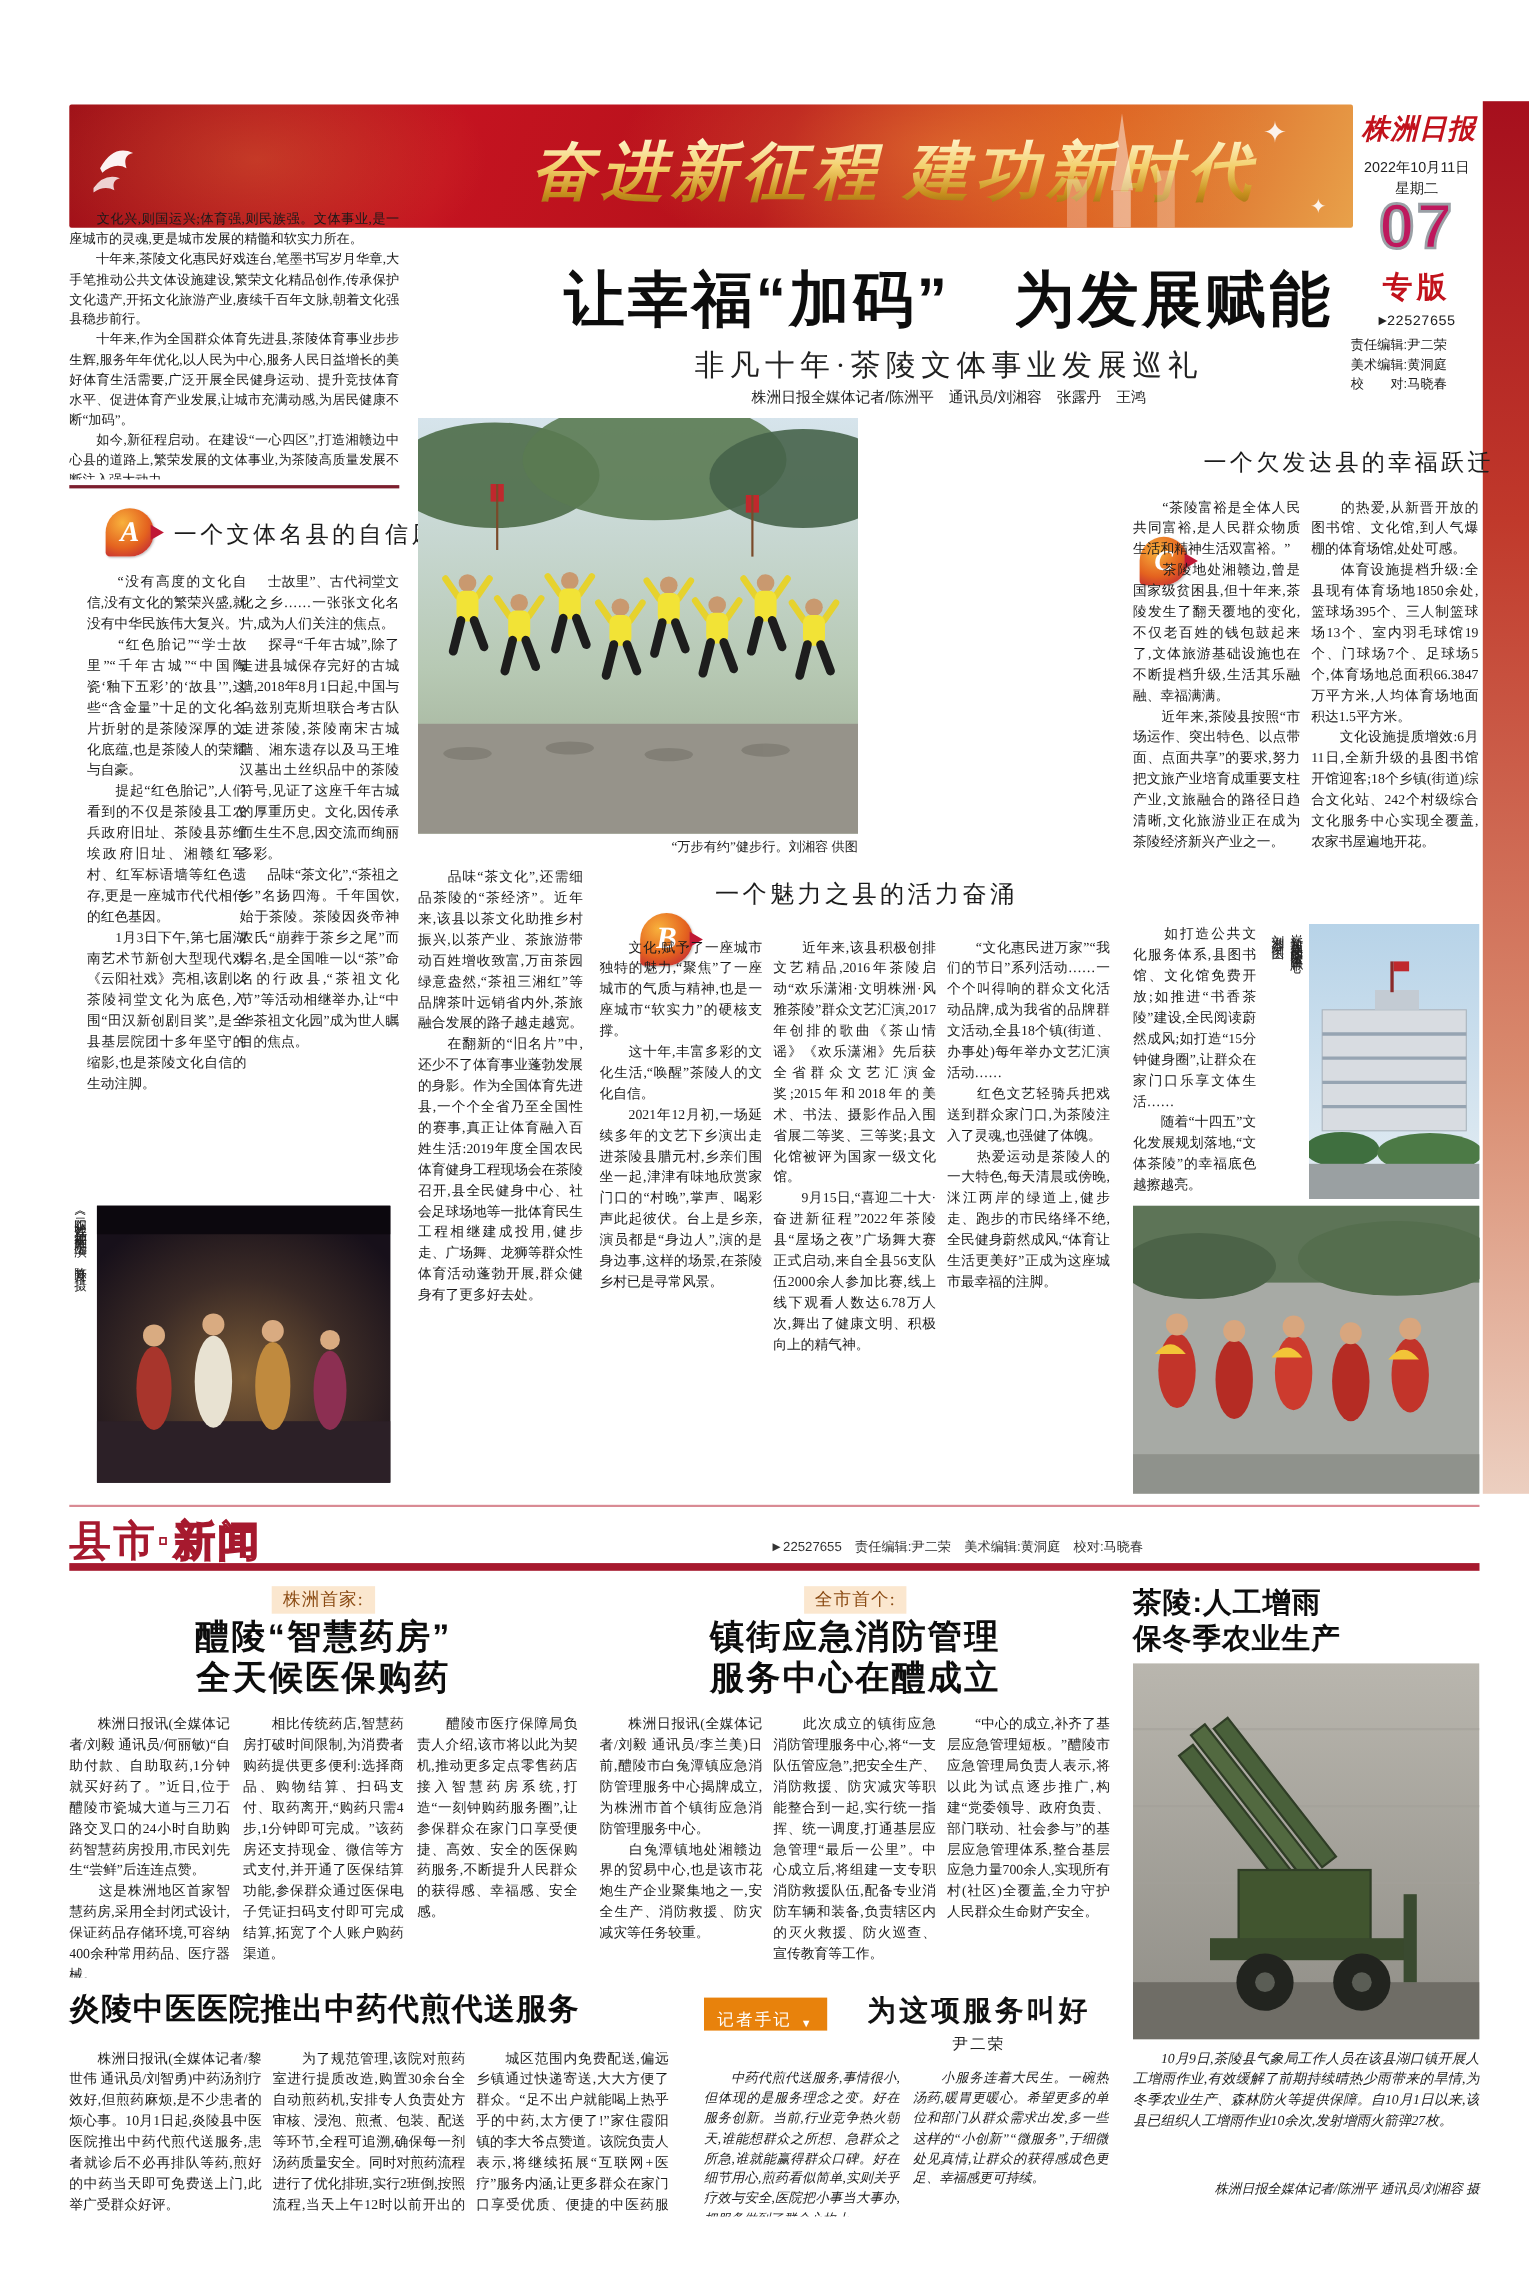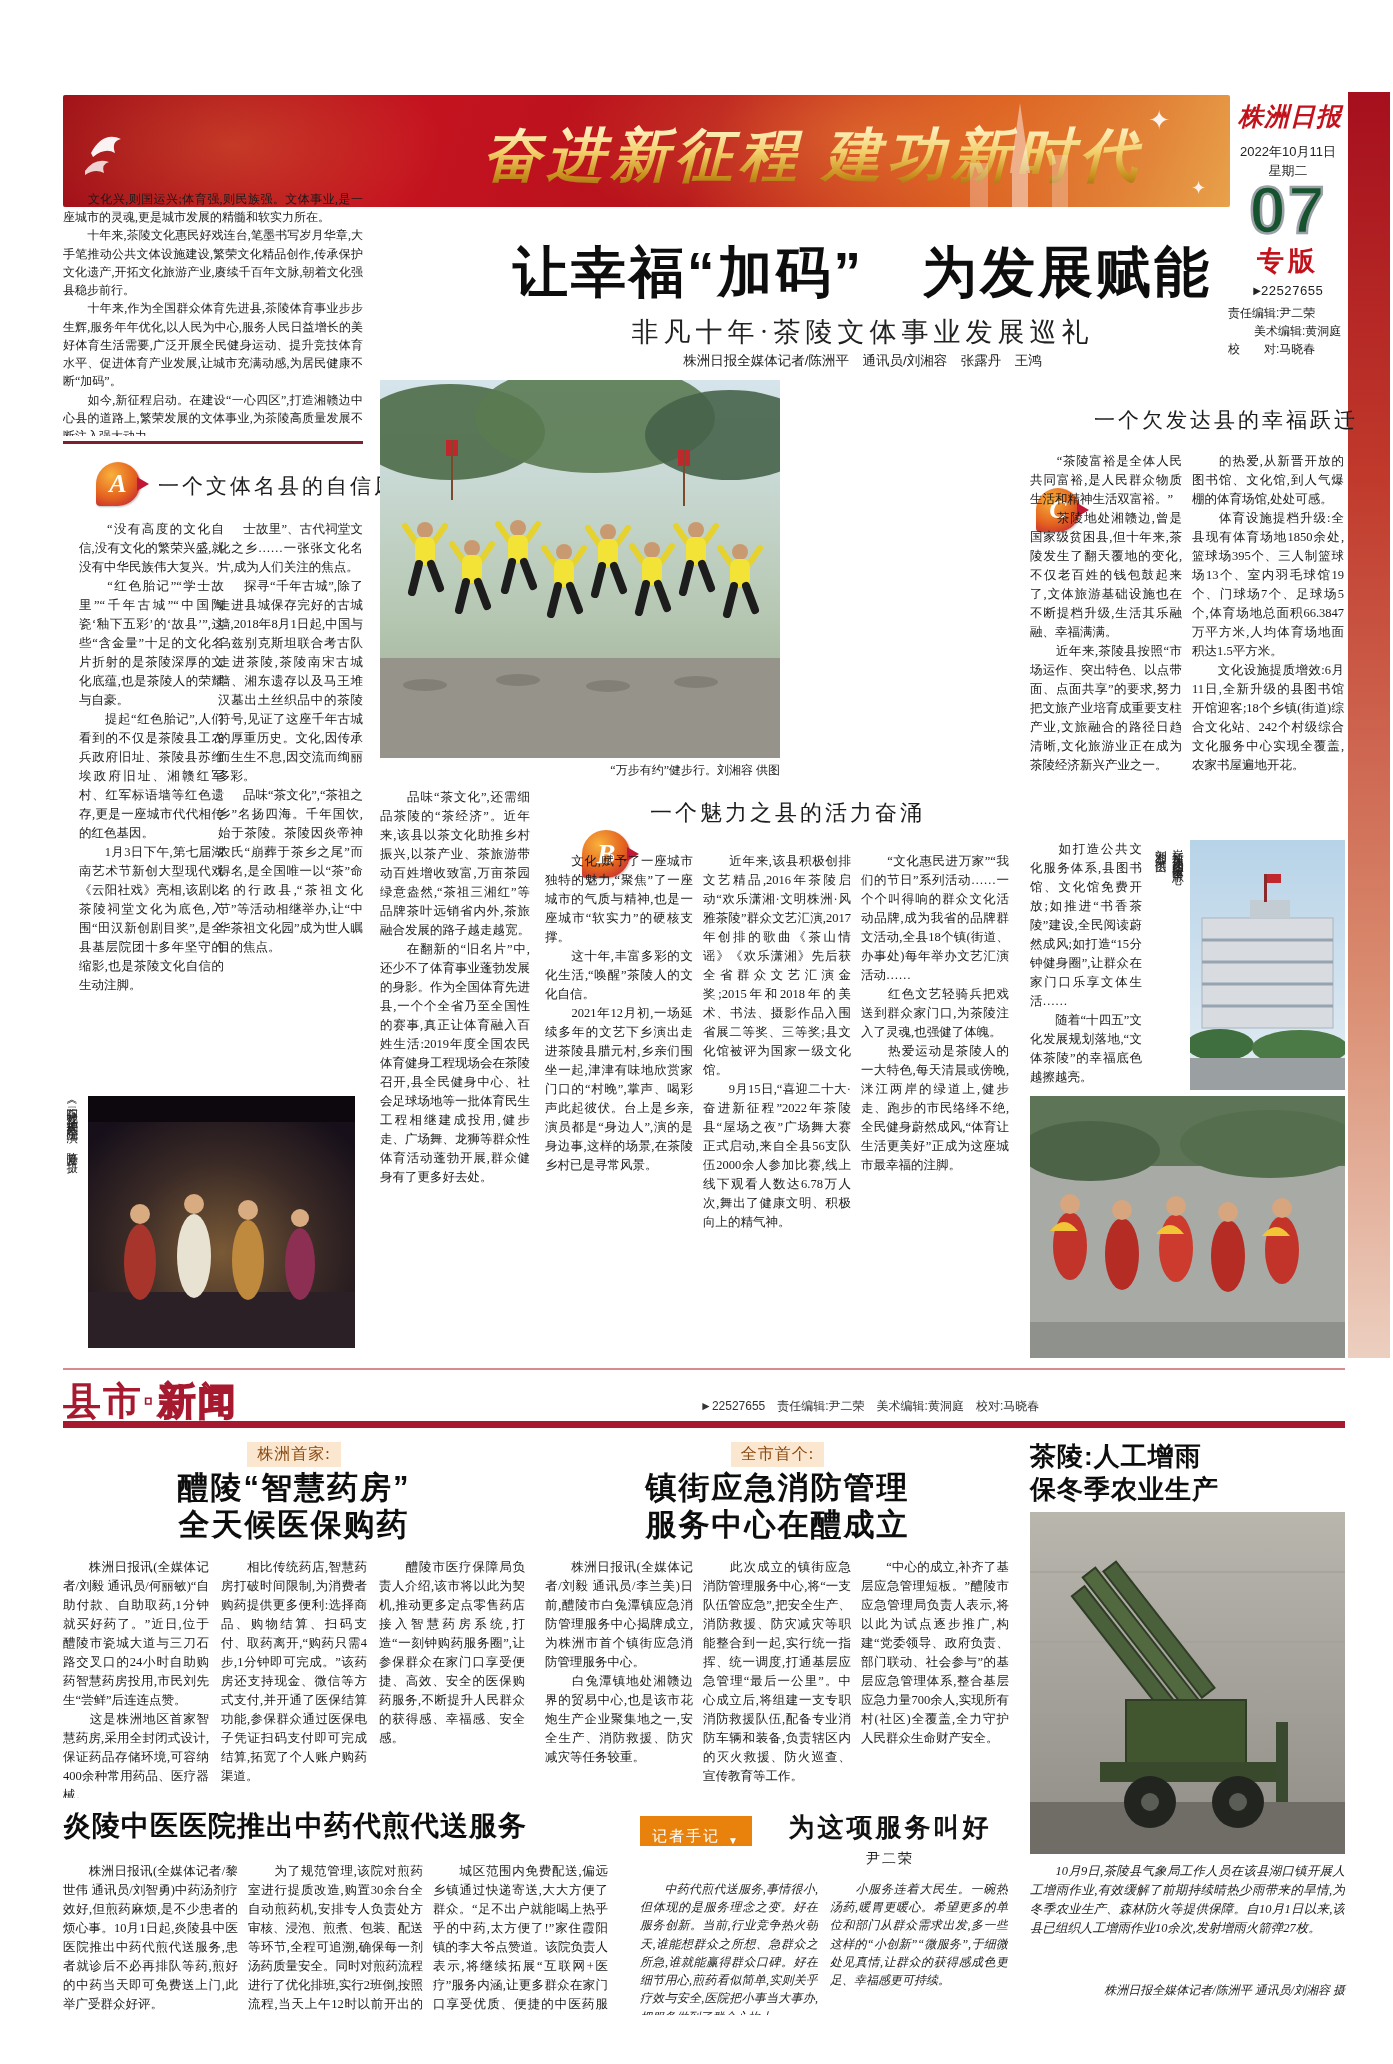--- a/index.html
+++ b/index.html
@@ -13,21 +13,21 @@
 .banner .swirl{position:absolute;border-radius:50%;opacity:.25;background:radial-gradient(closest-side,#ffb347,transparent);}
 .slogan{font-family:"Liberation Serif","DejaVu Serif",serif;font-weight:900;font-size:58px;
   letter-spacing:6px;font-style:italic;
   background:linear-gradient(#fff6cf 10%,#f3cf6b 45%,#c8901e 75%,#8a5e0e 100%);
   -webkit-background-clip:text;background-clip:text;color:#e9bf4f;-webkit-text-fill-color:transparent;
   text-shadow:0 0 1px rgba(120,60,0,.0);}
 .sparkle{color:#fff;opacity:.9;}
 .masthead-logo{color:#c2121c;font-weight:900;font-style:italic;font-size:25px;letter-spacing:1px;
   font-family:"Liberation Serif","DejaVu Serif",serif;}
 .mast-small{font-size:13px;color:#222;font-family:"Liberation Sans","DejaVu Sans",sans-serif;}
-.page-no{font-size:66px;font-weight:700;color:#14532d;-webkit-text-stroke:2.5px #9aa0a6;
+.page-no{font-size:58px;font-weight:700;color:#be185d;-webkit-text-stroke:2.5px #9aa0a6;
   font-family:"Liberation Sans","DejaVu Sans",sans-serif;letter-spacing:2px;}
 .edition{color:#c2121c;font-size:27px;font-weight:900;letter-spacing:4px;
   font-family:"Liberation Sans","DejaVu Sans",sans-serif;}
 .ed-line{font-size:12px;color:#222;line-height:1.5;font-family:"Liberation Sans","DejaVu Sans",sans-serif;}
 .headline{font-size:55px;font-weight:900;letter-spacing:3px;color:#0d0d0d;text-align:center;
   font-family:"Liberation Sans","DejaVu Sans",sans-serif;}
 .subhead{font-size:27px;letter-spacing:5px;color:#222;text-align:center;
   font-family:"Liberation Serif","DejaVu Serif",serif;}
 .byline{font-size:13.5px;color:#222;text-align:center;font-family:"Liberation Sans","DejaVu Sans",sans-serif;}
 .badge{border-radius:50% 50% 50% 4px;display:flex;align-items:center;justify-content:center;
@@ -90,21 +90,21 @@
 
   <div class="abs sidebar-strip" style="left:1348px;top:92px;width:42px;height:1266px;"></div>
 
   <div class="abs masthead-logo" style="left:1238px;top:100px;width:104px;text-align:center;">株洲日报</div>
   <div class="abs mast-small" style="left:1232px;top:143px;width:112px;text-align:center;">2022年10月11日</div>
   <div class="abs mast-small" style="left:1232px;top:162px;width:112px;text-align:center;">星期二</div>
   <div class="abs page-no" style="left:1232px;top:172px;width:112px;text-align:center;">07</div>
   <div class="abs edition" style="left:1232px;top:243px;width:112px;text-align:center;">专版</div>
   <div class="abs mast-small" style="left:1232px;top:284px;width:112px;text-align:center;font-family:Liberation Mono, monospace;">►22527655</div>
   <div class="abs ed-line" style="left:1228px;top:304px;width:120px;">责任编辑:尹二荣</div>
-  <div class="abs ed-line" style="left:1228px;top:322px;width:120px;margin-left:26px;">美术编辑:黄洞庭</div>
+  <div class="abs ed-line" style="left:1228px;top:322px;width:120px;">美术编辑:黄洞庭</div>
   <div class="abs ed-line" style="left:1228px;top:340px;width:120px;">校　　对:马晓春</div>
 
   <div class="abs body-txt" style="left:63px;top:190px;width:300px;height:246px;font-size:12px;">　　文化兴,则国运兴;体育强,则民族强。文体事业,是一座城市的灵魂,更是城市发展的精髓和软实力所在。
 　　十年来,茶陵文化惠民好戏连台,笔墨书写岁月华章,大手笔推动公共文体设施建设,繁荣文化精品创作,传承保护文化遗产,开拓文化旅游产业,赓续千百年文脉,朝着文化强县稳步前行。
 　　十年来,作为全国群众体育先进县,茶陵体育事业步步生辉,服务年年优化,以人民为中心,服务人民日益增长的美好体育生活需要,广泛开展全民健身运动、提升竞技体育水平、促进体育产业发展,让城市充满动感,为居民健康不断“加码”。
 　　如今,新征程启动。在建设“一心四区”,打造湘赣边中心县的道路上,繁荣发展的文体事业,为茶陵高质量发展不断注入强大动力。</div>
   <div class="abs rule" style="left:63px;top:441px;width:300px;height:3px;"></div>
 
   <div class="abs badge" style="left:96px;top:462px;width:44px;height:44px;font-size:26px;">
       <span>A</span>

